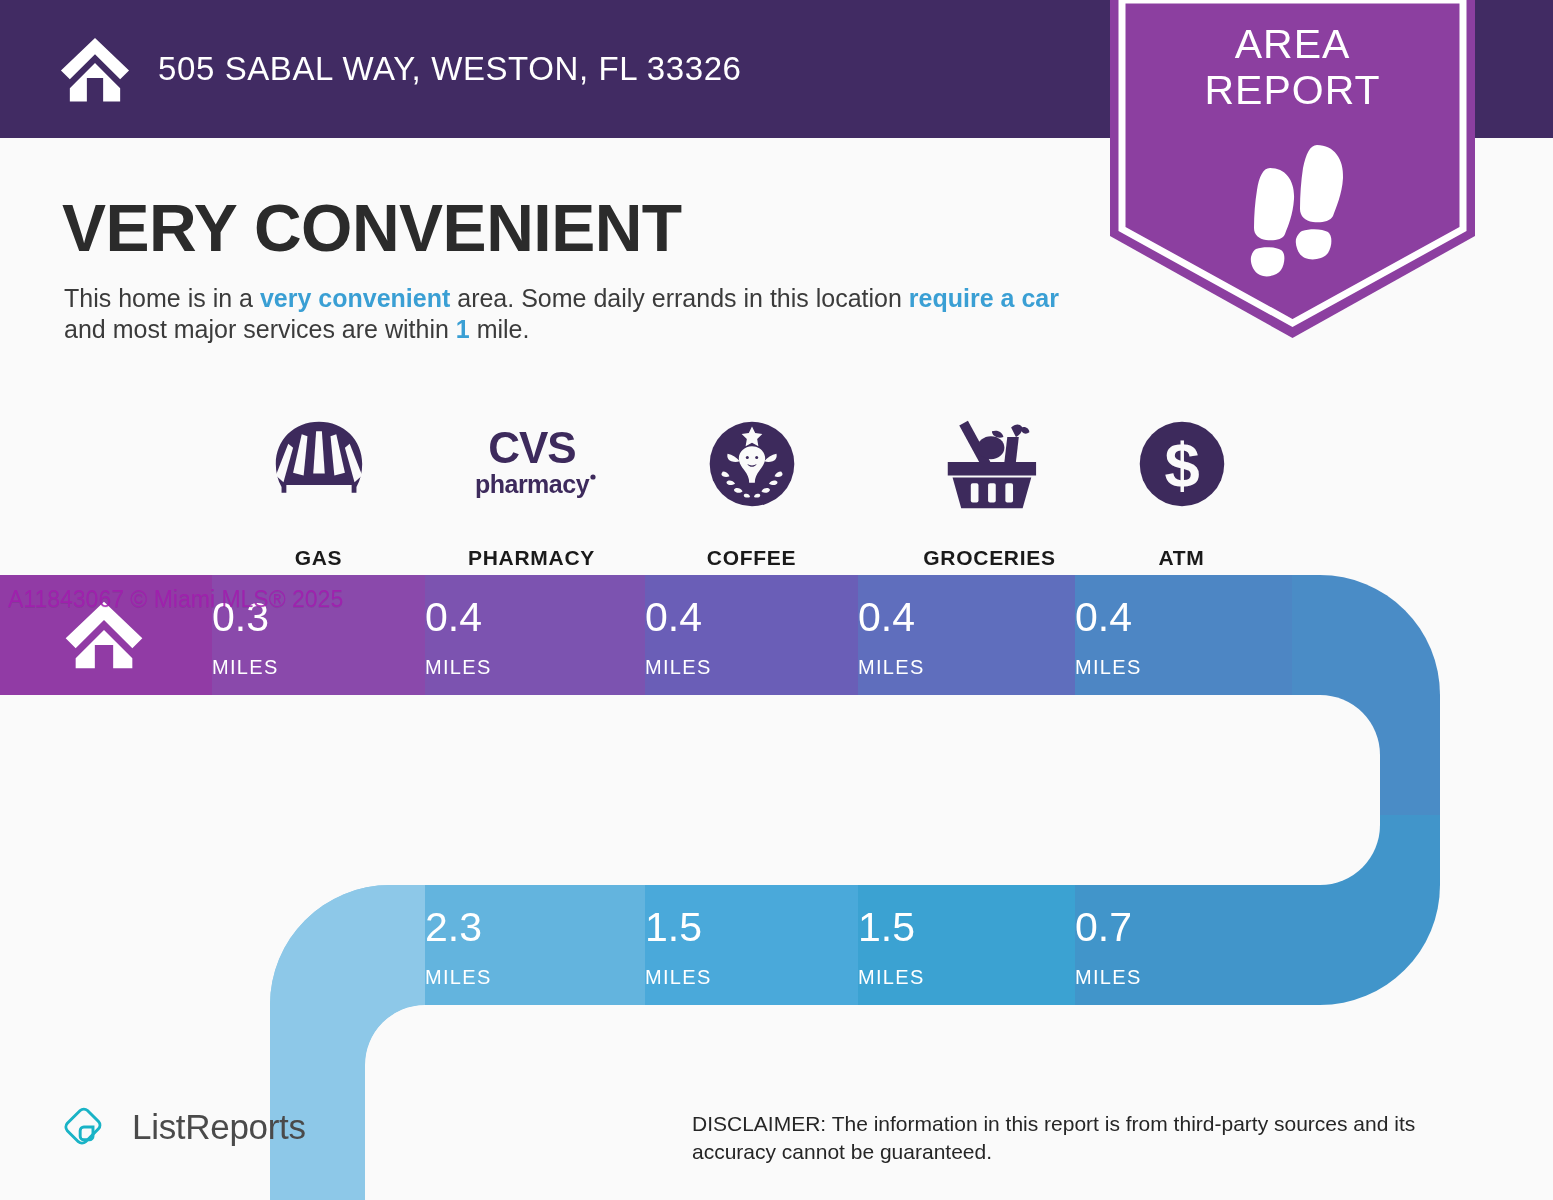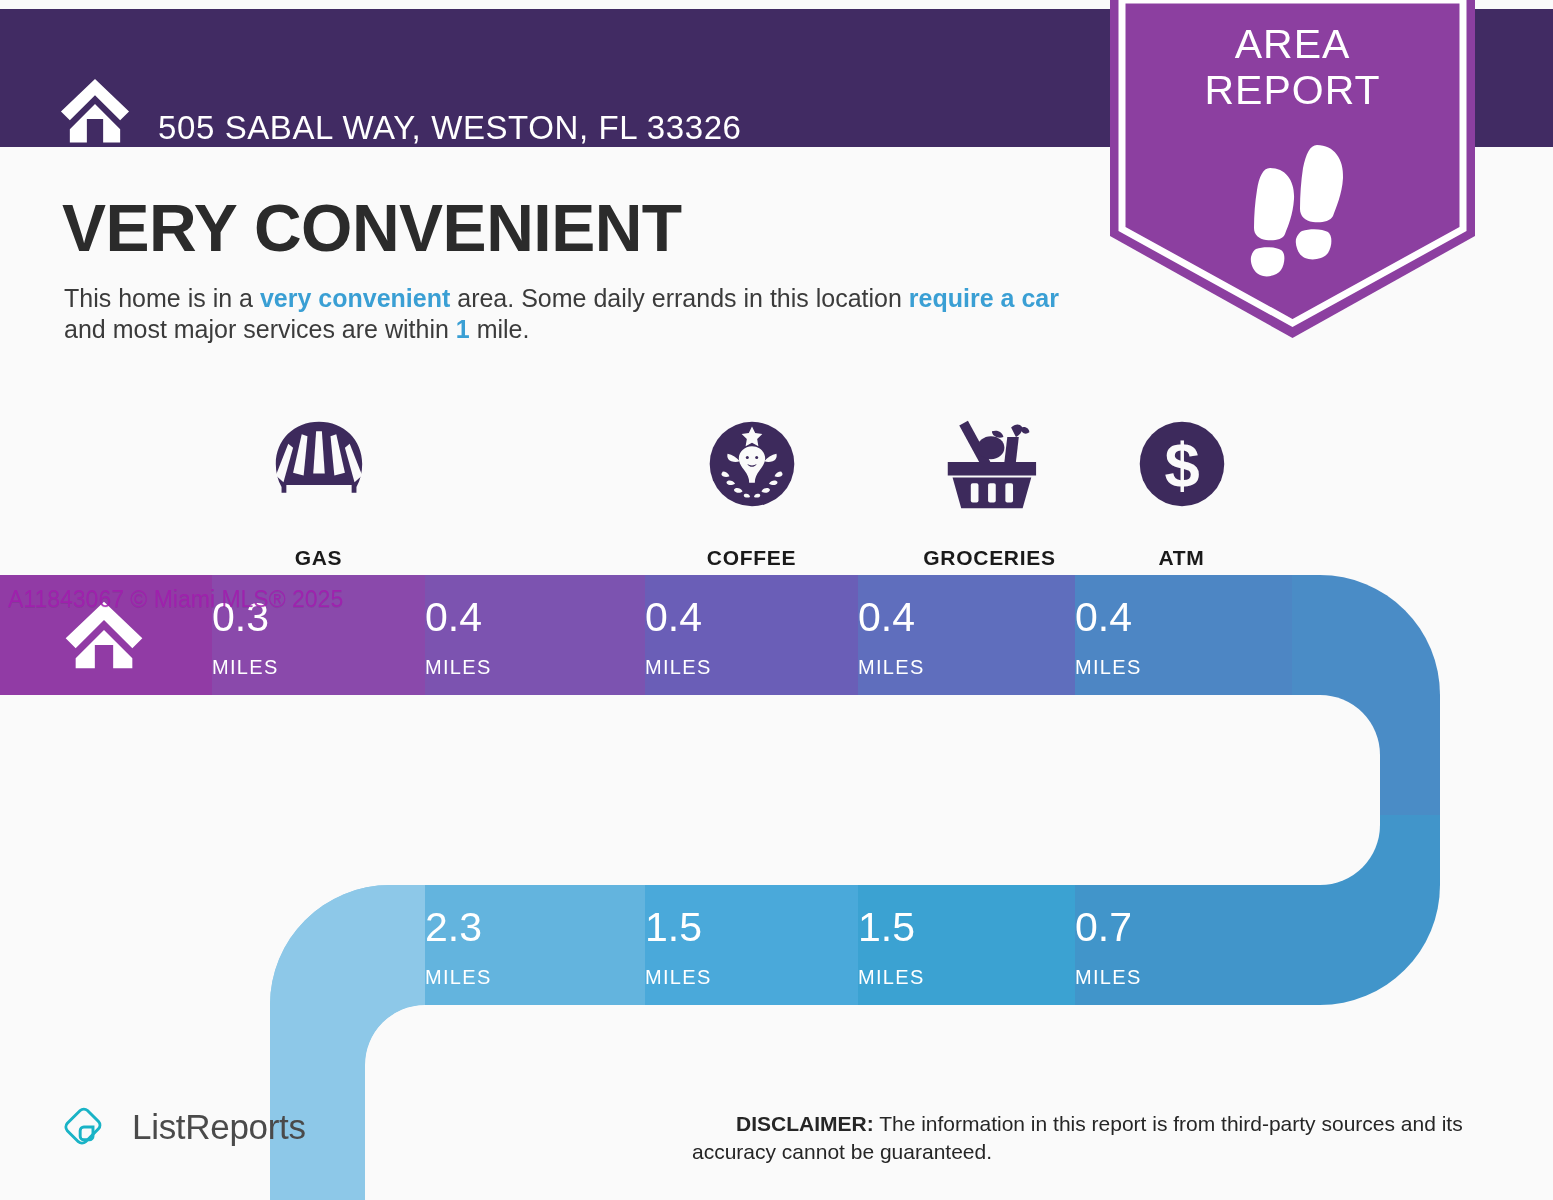--- a/index.html
+++ b/index.html
@@ -9,21 +9,21 @@
     font-family: "Liberation Sans", sans-serif;
     overflow: hidden;
   }
   .page { position: relative; width: 1553px; height: 1200px; background: #fafafa; }
 
   
   .header {
     position: absolute; left: 0; top: 0;
     width: 1553px; height: 138px;
     background: #412b63;
-    display: flex; align-items: flex-end; margin-top: 9px;
+    display: flex; align-items: center;
   }
   .header-home-icon { margin-left: 58px; width: 74px; height: 74px; display:block; }
   .header-address {
     margin-left: 26px;
     color: #ffffff;
     font-size: 33px;
     letter-spacing: 0.6px;
     font-weight: 400;
     white-space: nowrap;
   }
@@ -108,21 +108,21 @@
   }
   .footer-logo-text {
     font-size: 35px; color: #4a4a4a; font-weight: 400;
     letter-spacing: -0.3px;
   }
   .disclaimer {
     position: absolute; left: 692px; top: 1110px;
     width: 810px;
     font-size: 21px; line-height: 1.35; color: #262626;
   }
-  .disclaimer b { font-weight: 700; margin-left: 44px; }
+  .disclaimer b { font-weight: 400; }
 </style>
 </head>
 <body>
 
 <div class="page">
 
   <div class="header">
     <svg class="header-home-icon" viewBox="0 0 100 100">
       <path fill="#ffffff" d="M50 8 L96 52 L84 64 L50 30 L16 64 L4 52 Z"></path>
       <path fill="#ffffff" d="M50 42 L84 76 L84 94 L61 94 L61 62 L39 62 L39 94 L16 94 L16 76 Z"></path>
@@ -162,20 +162,30 @@
           <path d="M68 19 l-6 2 l4 41 l11 -3 Z"></path>
           <path d="M18 29 l5 4 l-10 36 l-8 -7 Z"></path>
           <path d="M82 29 l-5 4 l10 36 l8 -7 Z"></path>
           <path d="M16 72 l68 0 l0 9 l-68 0 Z"></path>
         </g>
       </svg>
     </div>
     <div class="icon-label">GAS</div>
   </div>
 
+  <div class="icon-cell row1-icons" style="left:425px">
+    <div class="icon-art">
+      <svg width="140" height="86" viewBox="0 0 140 86">
+        <text x="70" y="42" text-anchor="middle" font-family="Liberation Sans, sans-serif" font-size="44" font-weight="700" fill="#3d2a5c" letter-spacing="-1">CVS</text>
+        <text x="70" y="72" text-anchor="middle" font-family="Liberation Sans, sans-serif" font-size="25" font-weight="700" fill="#3d2a5c" letter-spacing="-0.5">pharmacy</text>
+        <circle cx="131" cy="56" r="2.6" fill="#3d2a5c"></circle>
+      </svg>
+    </div>
+    <div class="icon-label">PHARMACY</div>
+  </div>
 
   <div class="icon-cell row1-icons" style="left:645px">
     <div class="icon-art">
       <svg width="94" height="94" viewBox="0 0 100 100">
         <circle cx="50" cy="50" r="45" fill="#3d2a5c"></circle>
         <g fill="#fafafa">
           <path d="M50 10 l3.4 7 l7.6 1 l-5.5 5.4 l1.3 7.6 l-6.8 -3.6 l-6.8 3.6 l1.3 -7.6 l-5.5 -5.4 l7.6 -1 Z"></path>
           <path d="M50 31 c8 0 14 6 14 13 c0 5 -3 9 -6 13 c-3 4 -5 8 -5 13 l-6 0 c0 -5 -2 -9 -5 -13 c-3 -4 -6 -8 -6 -13 c0 -7 6 -13 14 -13 Z"></path>
           <path d="M24 39 c5 1 10 4 13 8 c-3 1 -6 1 -9 0 c-3 -1 -5 -4 -4 -8 Z"></path>
           <path d="M76 39 c-5 1 -10 4 -13 8 c3 1 6 1 9 0 c3 -1 5 -4 4 -8 Z"></path>

